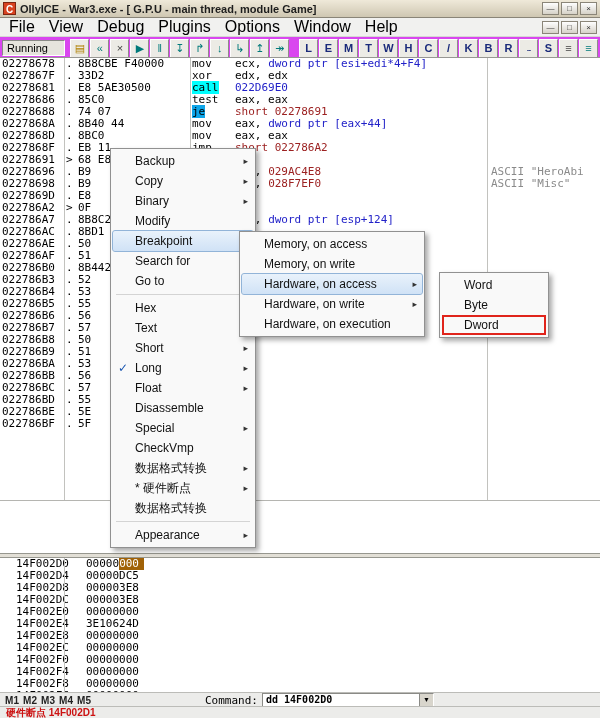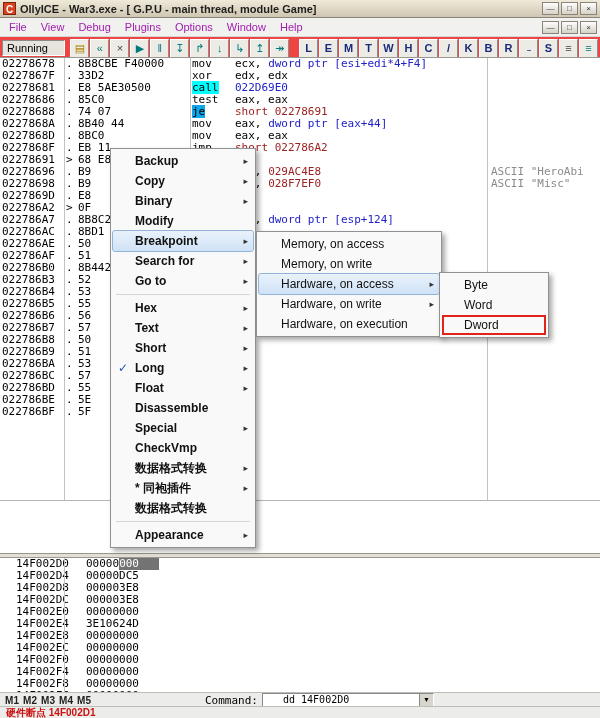--- a/index.html
+++ b/index.html
@@ -11,24 +11,24 @@
   
   .titlebar{height:17px;background:linear-gradient(#efe9d9,#cfc7b2);display:flex;align-items:center;
     padding:0 3px;border-bottom:1px solid #8a8578;}
   .app-icon{width:13px;height:13px;background:#d8421f;color:#fff;font-weight:bold;font-size:10px;
     line-height:13px;text-align:center;margin-right:4px;border:1px solid #7d2511;box-sizing:border-box;}
   .title-text{font-size:11px;font-weight:bold;color:#1d1d1d;flex:1;white-space:nowrap;overflow:hidden;}
   .tb-btn{width:17px;height:13px;background:linear-gradient(#fefefe,#d6d2c8);border:1px solid #8a8578;
     font-size:8px;line-height:11px;text-align:center;margin-left:2px;box-sizing:border-box;color:#333;}
   
   .menubar{height:18px;background:#f1f1ef;display:flex;align-items:center;border-bottom:1px solid #d6d6d4;padding-left:2px;}
-  .menu-item{padding:2px 7px 2px 7px;font-size:11px;color:#a21caf;}
+  .menu-item{padding:2px 7px 2px 7px;font-size:16px;color:#000000;}
   .mdi-controls{margin-left:auto;display:flex;padding-right:3px;}
   
-  .toolbar{height:22px;background:#ef4444;display:flex;align-items:center;border-bottom:1px solid #bdbdb9;padding:0 2px;gap:1px;}
+  .toolbar{height:22px;background:#d946ef;display:flex;align-items:center;border-bottom:1px solid #bdbdb9;padding:0 2px;gap:1px;}
   .run-status{width:66px;height:16px;border:1px solid;border-color:#8a8a86 #fff #fff #8a8a86;background:#e6e4dd;
     font-size:11px;padding-left:4px;line-height:15px;margin-right:4px;box-sizing:border-box;}
   .tool-btn{width:19px;height:19px;border:1px solid;border-color:#fdfdfd #8d8d89 #8d8d89 #fdfdfd;background:#ecebe5;
     font-size:11px;text-align:center;line-height:17px;box-sizing:border-box;flex:0 0 auto;}
   .tool-btn.letter{color:#1a2a7a;font-weight:bold;}
   .tool-btn.small-caption{font-size:8px;letter-spacing:-1px;}
   .tool-right{margin-left:auto;display:flex;gap:1px;}
   
   .pane{position:absolute;left:0;right:0;background:#fff;font-family:"DejaVu Sans Mono","Liberation Mono",monospace;font-size:11px;}
   .disasm{top:57px;height:443px;border-top:1px solid #979793;overflow:hidden;}
@@ -43,38 +43,38 @@
   .k{color:#000;} .b{color:#2121c8;} .r{color:#9c2121;}
   .bgc{background:#00ffff;color:#000;} .bgy{background:#0ea5e9;color:#000;}
   .cmt{position:absolute;left:491px;top:0;color:#8a8a8a;white-space:pre;}
   
   .splitter{position:absolute;top:553px;height:5px;left:0;right:0;background:#e2dfd6;
     border-top:1px solid #97978f;border-bottom:1px solid #97978f;box-sizing:border-box;}
   .dump{top:558px;height:134px;overflow:hidden;}
   .dumprow{height:12px;line-height:12px;white-space:pre;}
   .d-addr{display:inline-block;width:62px;padding-left:16px;}
   .d-val{padding-left:8px;}
-  .selv{background:#737373;color:#fff;padding-right:20px;}
+  .selv{background:#a16207;color:#fff;padding-right:5px;}
   
   .menu-pop{position:absolute;background:#f9f9f9;border:1px solid #919191;box-shadow:3px 3px 5px rgba(0,0,0,.35);
     padding:2px;z-index:10;font-size:12px;font-family:"Liberation Sans","DejaVu Sans",sans-serif;box-sizing:border-box;}
   .mi{height:20px;line-height:20px;padding:0 16px 0 22px;position:relative;white-space:nowrap;color:#111;}
   .mi .chk{position:absolute;left:5px;color:#1a56b0;font-size:12px;}
   .mi .arr{position:absolute;right:5px;font-size:9px;color:#333;}
   .mi.sel{background:linear-gradient(#e9f2fb,#d0e2f6);outline:1px solid #92b4d8;border-radius:2px;}
   .mi.redbox{outline:2px solid #e0241b;outline-offset:-2px;}
   .msep{height:1px;background:#d4d4d4;margin:3px 3px;}
   
   .cmdbar{position:absolute;top:692px;height:14px;left:0;right:0;background:#ececea;border-top:1px solid #bcbcb8;
     display:flex;align-items:center;}
   .macro{font-size:10px;font-weight:bold;color:#222;width:18px;text-align:center;}
   .cmd-label{margin-left:112px;font-size:11px;font-family:"DejaVu Sans Mono",monospace;}
   .combo{width:170px;height:12px;background:#fff;border:1px solid;border-color:#8a8a86 #fff #fff #8a8a86;
     margin-left:4px;display:flex;box-sizing:content-box;}
-  .combo-text{flex:1;padding-left:20px;line-height:12px;font-family:"DejaVu Sans Mono",monospace;font-size:10px;}
+  .combo-text{flex:1;padding-left:3px;line-height:12px;font-family:"DejaVu Sans Mono",monospace;font-size:10px;font-weight:bold;}
   .combo-arrow{width:13px;background:#d8d5cc;border-left:1px solid #8a8a86;text-align:center;font-size:7px;line-height:12px;}
   .statusbar{position:absolute;top:706px;height:12px;left:0;right:0;background:#ececea;border-top:1px solid #bcbcb8;
     font-size:10px;font-weight:bold;line-height:11px;padding-left:6px;}
 </style>
 </head>
 <body>
 
 <div class="titlebar">
   <div class="app-icon">C</div>
   <div class="title-text">OllyICE - War3.exe - [ G.P.U - main thread, module Game]</div>
@@ -160,20 +160,21 @@
       <div class="drow"><span class="c-addr">022786AF</span><span class="c-pfx">.</span><span class="c-bytes">51</span><span class="c-instr"></span></div>
       <div class="drow"><span class="c-addr">022786B0</span><span class="c-pfx">.</span><span class="c-bytes">8B4424</span><span class="c-instr"></span></div>
       <div class="drow"><span class="c-addr">022786B3</span><span class="c-pfx">.</span><span class="c-bytes">52</span><span class="c-instr"></span></div>
       <div class="drow"><span class="c-addr">022786B4</span><span class="c-pfx">.</span><span class="c-bytes">53</span><span class="c-instr"></span></div>
       <div class="drow"><span class="c-addr">022786B5</span><span class="c-pfx">.</span><span class="c-bytes">55</span><span class="c-instr"></span></div>
       <div class="drow"><span class="c-addr">022786B6</span><span class="c-pfx">.</span><span class="c-bytes">56</span><span class="c-instr"></span></div>
       <div class="drow"><span class="c-addr">022786B7</span><span class="c-pfx">.</span><span class="c-bytes">57</span><span class="c-instr"></span></div>
       <div class="drow"><span class="c-addr">022786B8</span><span class="c-pfx">.</span><span class="c-bytes">50</span><span class="c-instr"></span></div>
       <div class="drow"><span class="c-addr">022786B9</span><span class="c-pfx">.</span><span class="c-bytes">51</span><span class="c-instr"></span></div>
       <div class="drow"><span class="c-addr">022786BA</span><span class="c-pfx">.</span><span class="c-bytes">53</span><span class="c-instr"></span></div>
+      <div class="drow"><span class="c-addr">022786BB</span><span class="c-pfx">.</span><span class="c-bytes">56</span><span class="c-instr"></span></div>
       <div class="drow"><span class="c-addr">022786BC</span><span class="c-pfx">.</span><span class="c-bytes">57</span><span class="c-instr"></span></div>
       <div class="drow"><span class="c-addr">022786BD</span><span class="c-pfx">.</span><span class="c-bytes">55</span><span class="c-instr"></span></div>
       <div class="drow"><span class="c-addr">022786BE</span><span class="c-pfx">.</span><span class="c-bytes">5E</span><span class="c-instr"></span></div>
       <div class="drow"><span class="c-addr">022786BF</span><span class="c-pfx">.</span><span class="c-bytes">5F</span><span class="c-instr"></span></div>
     </div>
   <div class="colline" style="left:64px"></div>
   <div class="colline" style="left:190px"></div>
   <div class="colline" style="left:487px"></div>
 </div>
 
@@ -192,53 +193,53 @@
       <div class="dumprow"><span class="d-addr">14F002E8</span><span class="d-val"><span class="k">00000000</span></span></div>
       <div class="dumprow"><span class="d-addr">14F002EC</span><span class="d-val"><span class="k">00000000</span></span></div>
       <div class="dumprow"><span class="d-addr">14F002F0</span><span class="d-val"><span class="k">00000000</span></span></div>
       <div class="dumprow"><span class="d-addr">14F002F4</span><span class="d-val"><span class="k">00000000</span></span></div>
       <div class="dumprow"><span class="d-addr">14F002F8</span><span class="d-val"><span class="k">00000000</span></span></div>
       <div class="dumprow"><span class="d-addr">14F002FC</span><span class="d-val"><span class="k">00000000</span></span></div>
     </div>
   <div class="colline" style="left:64px"></div>
 </div>
 
-<div class="menu-pop" style="left: 110px; top: 148px; width: 146px; font-weight: bold;">
+<div class="menu-pop" style="left: 110px; top: 148px; width: 146px;">
     <div class="mi"><span class="lbl">Backup</span><span class="arr">▸</span></div>
     <div class="mi"><span class="lbl">Copy</span><span class="arr">▸</span></div>
     <div class="mi"><span class="lbl">Binary</span><span class="arr">▸</span></div>
     <div class="mi"><span class="lbl">Modify</span></div>
     <div class="mi sel"><span class="lbl">Breakpoint</span><span class="arr">▸</span></div>
     <div class="mi"><span class="lbl">Search for</span><span class="arr">▸</span></div>
     <div class="mi"><span class="lbl">Go to</span><span class="arr">▸</span></div>
     <div class="msep"></div>
     <div class="mi"><span class="lbl">Hex</span><span class="arr">▸</span></div>
     <div class="mi"><span class="lbl">Text</span><span class="arr">▸</span></div>
     <div class="mi"><span class="lbl">Short</span><span class="arr">▸</span></div>
     <div class="mi"><span class="chk">✓</span><span class="lbl">Long</span><span class="arr">▸</span></div>
     <div class="mi"><span class="lbl">Float</span><span class="arr">▸</span></div>
     <div class="mi"><span class="lbl">Disassemble</span></div>
     <div class="mi"><span class="lbl">Special</span><span class="arr">▸</span></div>
     <div class="mi"><span class="lbl">CheckVmp</span></div>
     <div class="mi"><span class="lbl">数据格式转换</span><span class="arr">▸</span></div>
-    <div class="mi"><span class="lbl">* 同袍插件</span><span class="arr">▸</span></div>
+    <div class="mi"><span class="lbl">* 硬件断点</span><span class="arr">▸</span></div>
     <div class="mi"><span class="lbl">数据格式转换</span></div>
     <div class="msep"></div>
     <div class="mi"><span class="lbl">Appearance</span><span class="arr">▸</span></div>
   </div>
-<div class="menu-pop" style="left: 256px; top: 231px; width: 186px;">
+<div class="menu-pop" style="left: 239px; top: 231px; width: 186px;">
     <div class="mi"><span class="lbl">Memory, on access</span></div>
     <div class="mi"><span class="lbl">Memory, on write</span></div>
     <div class="mi sel"><span class="lbl">Hardware, on access</span><span class="arr">▸</span></div>
     <div class="mi"><span class="lbl">Hardware, on write</span><span class="arr">▸</span></div>
     <div class="mi"><span class="lbl">Hardware, on execution</span></div>
   </div>
 <div class="menu-pop" style="left: 439px; top: 272px; width: 110px;">
+    <div class="mi"><span class="lbl">Word</span></div>
     <div class="mi"><span class="lbl">Byte</span></div>
-    <div class="mi"><span class="lbl">Word</span></div>
     <div class="mi redbox"><span class="lbl">Dword</span></div>
   </div>
 
 <div class="cmdbar">
   <div style="display:flex;padding-left:3px">
       <div class="macro">M1</div>
       <div class="macro">M2</div>
       <div class="macro">M3</div>
       <div class="macro">M4</div>
       <div class="macro">M5</div>

